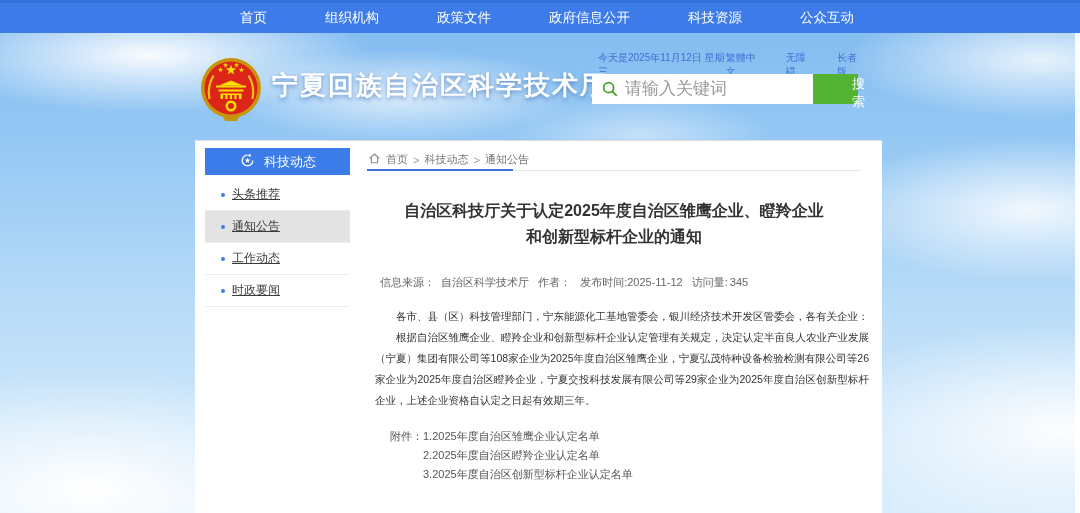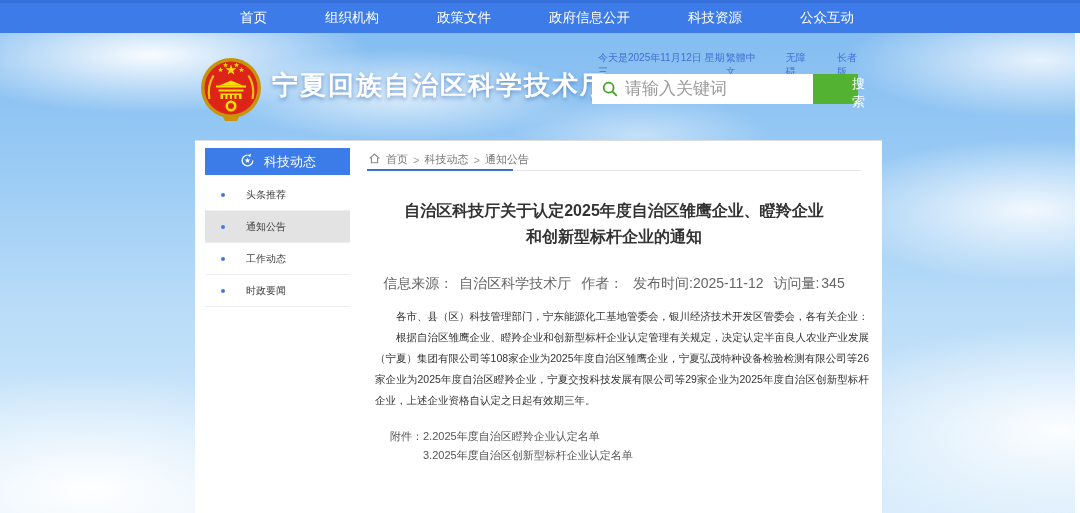--- a/index.html
+++ b/index.html
@@ -39,34 +39,34 @@
   .search-ic{position:absolute;left:9px;top:6px;width:18px;height:18px;}
   .search-btn{width:36px;height:30px;border:none;background:#54b232;color:#fff;font-size:13px;cursor:pointer;
     font-family:"Liberation Sans","DejaVu Sans",sans-serif;padding-left:39px;}
   
   .panel{position:absolute;left:195px;top:140px;width:687px;height:428px;background:#fff;border-top:1px solid #dcdcdc;box-sizing:border-box;}
   
   .sidebar{position:absolute;left:10px;top:7px;width:145px;}
   .side-header{height:27px;background:#3b7ce8;color:#fff;display:flex;align-items:center;justify-content:center;gap:8px;
     font-size:13px;cursor:pointer;}
   .side-menu{margin:4px 0 0 0;padding:0;list-style:none;}
-  .side-item{height:31px;display:flex;align-items:center;gap:21px;padding-left:16px;font-size:10px;color:#3c3c3c;
-    border-bottom:1px solid #ededed;cursor:pointer;}
+  .side-item{height:31px;display:flex;align-items:center;gap:7px;padding-left:16px;font-size:12px;color:#3c3c3c;
+    border-bottom:1px solid #ededed;cursor:pointer;text-decoration:underline;}
   .side-item .dot{width:4px;height:4px;border-radius:50%;background:#3b7ce8;flex:0 0 auto;}
   .side-item.active{background:#e3e3e3;}
   
   .main{position:absolute;left:172px;top:0;width:494px;height:366px;}
   .breadcrumb{position:absolute;left:1px;top:11px;display:flex;align-items:center;gap:5px;font-size:11px;color:#777;}
   .breadcrumb .sep{color:#999;}
   .breadcrumb .bc-link{cursor:pointer;}
   .bc-line{position:absolute;left:0;top:29px;width:494px;border-bottom:1px solid #e7e7e7;}
   .bc-line-blue{position:absolute;left:0;top:28px;width:146px;height:2px;background:#3a6fd8;}
   .art-title{position:absolute;left:0;top:57px;width:494px;text-align:center;font-size:16px;font-weight:bold;color:#333;line-height:26px;}
   .art-title .inner{display:inline-block;max-width:434px;}
-  .art-meta{position:absolute;left:0;top:134px;width:494px;text-align:center;font-size:14px;color:#666;white-space:nowrap;}
+  .art-meta{position:absolute;left:10px;top:134px;width:494px;font-size:11px;color:#666;white-space:nowrap;}
   .art-meta span{margin:0 3px;}
   .art-body{position:absolute;left:8px;top:165px;width:494px;font-size:10.5px;color:#333;line-height:21px;text-align:justify;}
   .art-body p{margin:0;text-indent:2em;}
   .attachments{position:absolute;left:23px;top:286px;display:flex;font-size:11px;color:#555;line-height:19px;}
   .attachments .items div{cursor:pointer;}
 </style>
 </head>
 <body>
 
 <div class="screen">
@@ -199,20 +199,21 @@
       </div>
 
       <div class="art-body">
         <p>各市、县（区）科技管理部门，宁东能源化工基地管委会，银川经济技术开发区管委会，各有关企业：</p>
         <p>根据自治区雏鹰企业、瞪羚企业和创新型标杆企业认定管理有关规定，决定认定半亩良人农业产业发展（宁夏）集团有限公司等108家企业为2025年度自治区雏鹰企业，宁夏弘茂特种设备检验检测有限公司等26家企业为2025年度自治区瞪羚企业，宁夏交投科技发展有限公司等29家企业为2025年度自治区创新型标杆企业，上述企业资格自认定之日起有效期三年。</p>
       </div>
 
       <div class="attachments">
         <span>附件：</span>
         <span class="items">
+          <div>1.2025年度自治区雏鹰企业认定名单</div>
           <div>2.2025年度自治区瞪羚企业认定名单</div>
           <div>3.2025年度自治区创新型标杆企业认定名单</div>
         </span>
       </div>
     </div>
   </div>
 
 </div>
 
 </body></html>

